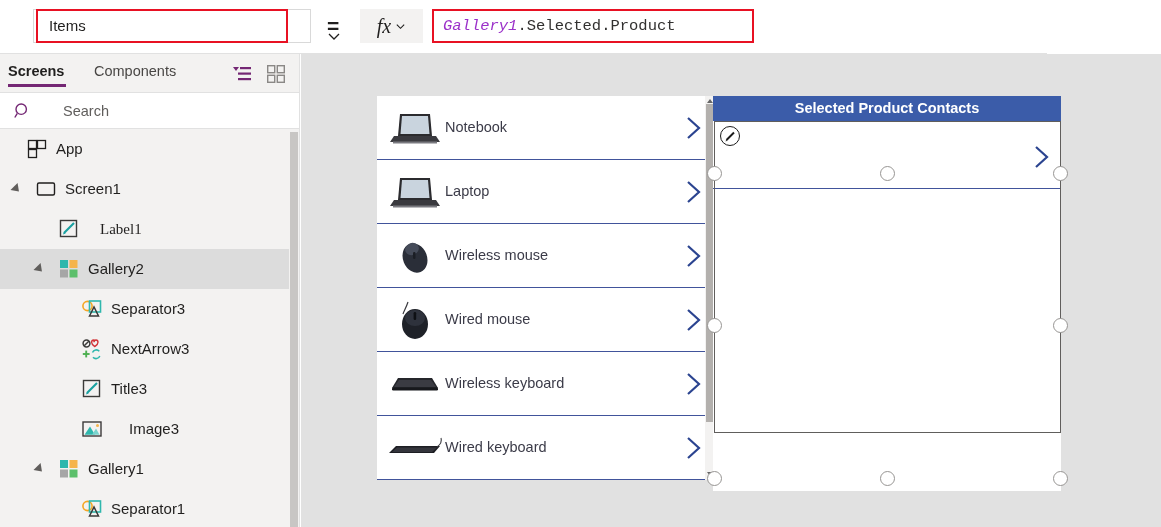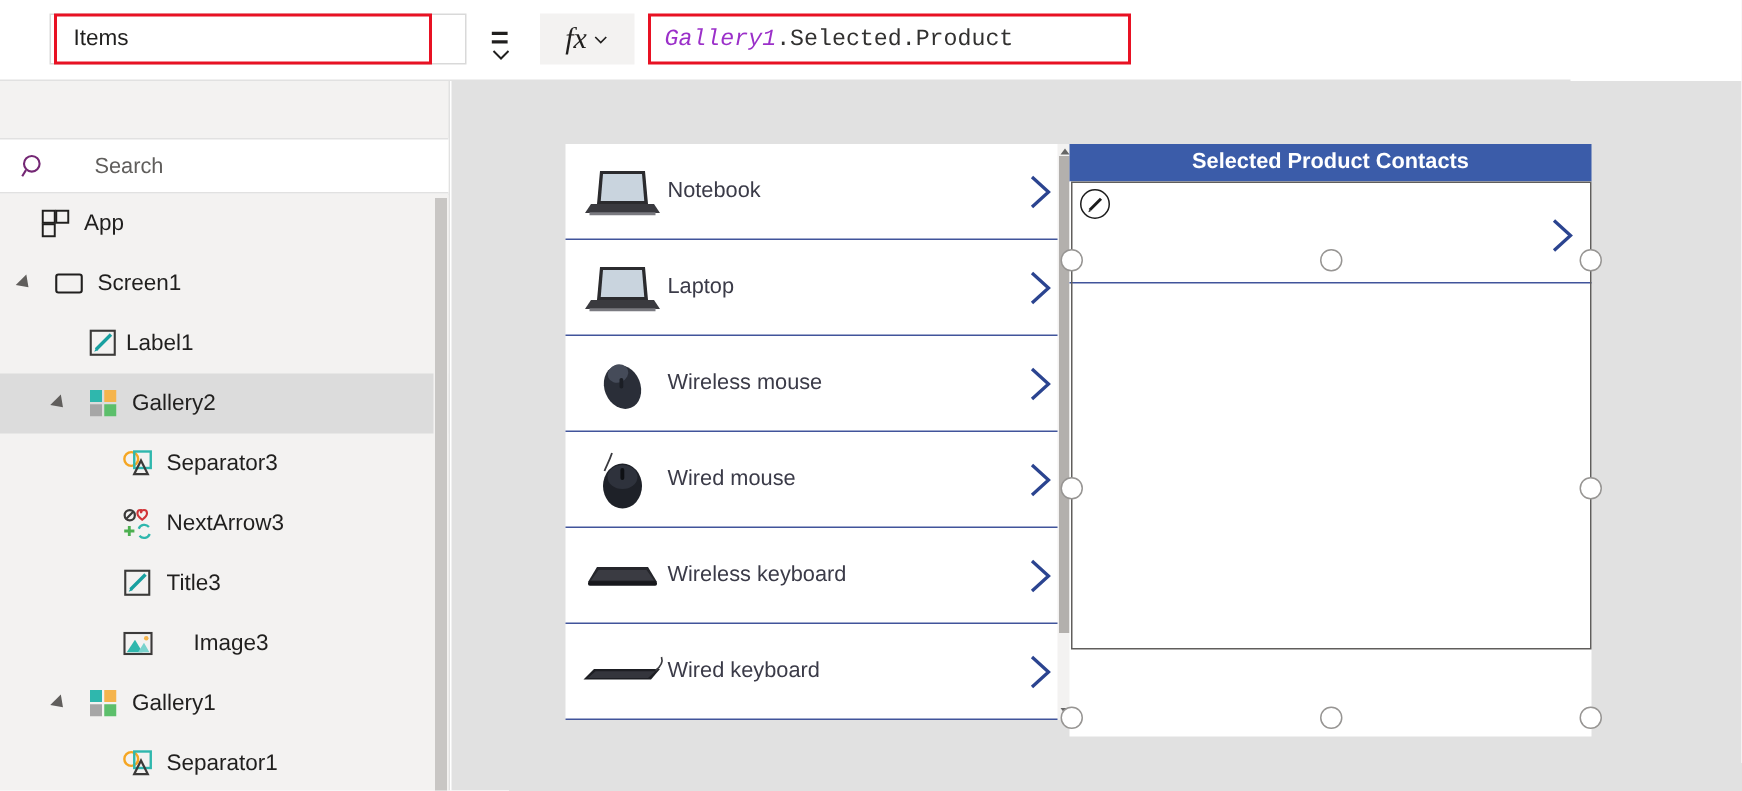--- a/index.html
+++ b/index.html
@@ -396,20 +396,38 @@
     </div>
 
     <div class="formula-input">
       <span class="f-ident">Gallery1</span>
         <span class="f-code">.Selected.Product</span>
     </div>
   </div>
 
   <div class="sidebar">
 
+    <div class="tabs-row">
+      <div class="tab active" id="tab-screens">Screens</div>
+      <div class="tab-underline" id="tab-screens-underline"></div>
+      <div class="tab" id="tab-components">Components</div>
+
+      <svg class="hdr-icon" id="tree-view-icon" viewBox="0 0 20 18">
+        <polygon points="1,2 7,2 4,6" fill="#742774"></polygon>
+        <rect x="8" y="2" width="11" height="2.2" fill="#742774"></rect>
+        <rect x="6" y="7.5" width="13" height="2.2" fill="#742774"></rect>
+        <rect x="6" y="13" width="13" height="2.2" fill="#742774"></rect>
+      </svg>
+      <svg class="hdr-icon" id="grid-view-icon" viewBox="0 0 18 18">
+        <rect x="0.7" y="0.7" width="7" height="7" fill="none" stroke="#8a8886" stroke-width="1.4"></rect>
+        <rect x="10.3" y="0.7" width="7" height="7" fill="none" stroke="#8a8886" stroke-width="1.4"></rect>
+        <rect x="0.7" y="10.3" width="7" height="7" fill="none" stroke="#8a8886" stroke-width="1.4"></rect>
+        <rect x="10.3" y="10.3" width="7" height="7" fill="none" stroke="#8a8886" stroke-width="1.4"></rect>
+      </svg>
+    </div>
 
     <div class="search-box">
       <svg class="search-icon" viewBox="0 0 18 18">
         <circle cx="7.2" cy="7.2" r="5.2" fill="none" stroke="#742774" stroke-width="1.4"></circle>
         <line x1="3.3" y1="11.4" x2="0.8" y2="15.5" stroke="#742774" stroke-width="1.4"></line>
       </svg>
       <input class="search-input" type="text" placeholder="Search" style="">
     </div>
 
     <div class="tree" id="tree-container">
@@ -427,21 +445,21 @@
             <rect x="2.5" y="5" width="17" height="12" rx="1.5" fill="none" stroke="#201f1e" stroke-width="1.4"></rect>
           </svg>
           <span class="tree-label" style="left: 65px;">Screen1</span>
         </div>
         <div class="tree-row">
           <svg viewBox="0 0 22 22" class="tree-icon" style="left: 58px; top: 9px;">
             <rect x="2.5" y="2.5" width="16" height="16" fill="none" stroke="#3b3a39" stroke-width="1.4"></rect>
             <line x1="6" y1="15" x2="16" y2="5" stroke="#18a0a0" stroke-width="2.2"></line>
             <polygon points="4.8,16.5 7.6,15.4 6.1,13.9" fill="#18a0a0"></polygon>
           </svg>
-          <span class="tree-label" style="left: 84px;">Label1</span>
+          <span class="tree-label" style="left: 100px; font-family: Liberation Serif, serif;">Label1</span>
         </div>
         <div class="tree-row selected">
           <div class="tree-caret" style="left: 36px; top: 15px;"></div>
           <svg viewBox="0 0 22 22" class="tree-icon" style="left: 58px; top: 9px;">
             <rect x="2" y="2" width="8" height="8" fill="#2fb7ad"></rect>
             <rect x="11.5" y="2" width="8" height="8" fill="#f5b44c"></rect>
             <rect x="2" y="11.5" width="8" height="8" fill="#a6a6a6"></rect>
             <rect x="11.5" y="11.5" width="8" height="8" fill="#5cbf6b"></rect>
           </svg>
           <span class="tree-label" style="left: 88px;">Gallery2</span>

